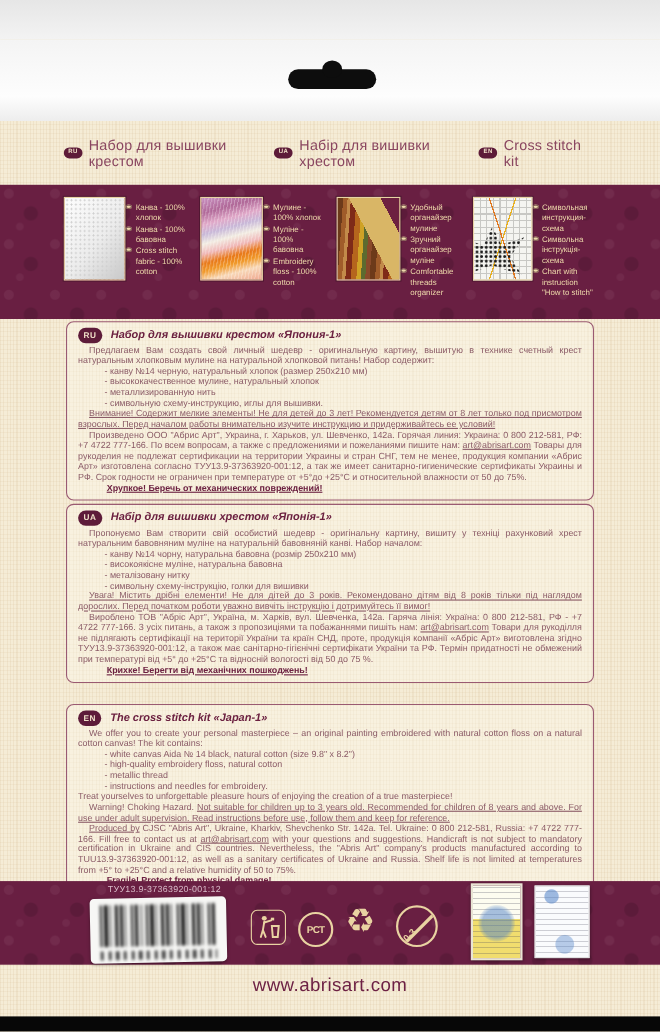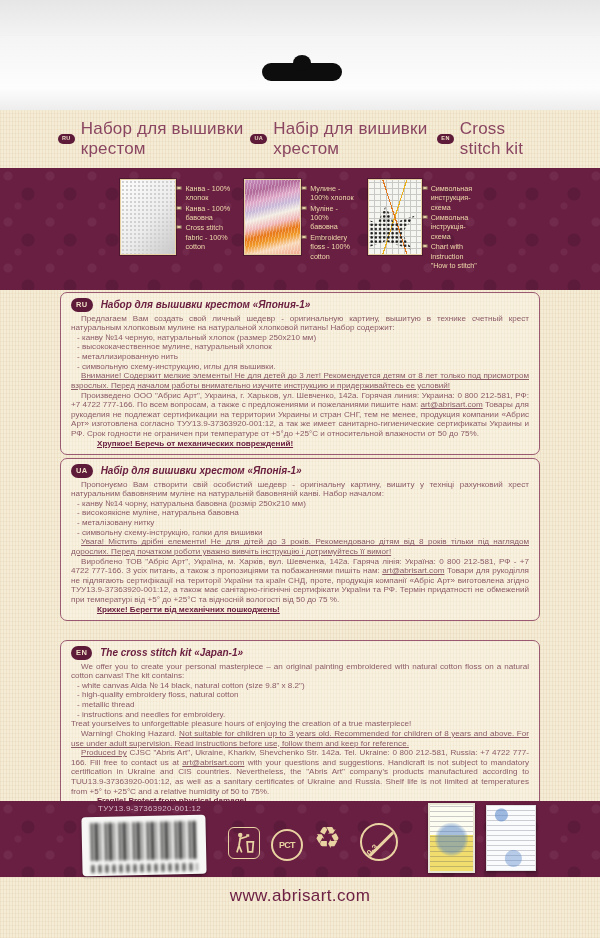--- a/index.html
+++ b/index.html
@@ -21,21 +21,21 @@
   .package{position:absolute;top:110px;left:0;width:600px;height:828px;
            background:
              repeating-linear-gradient(90deg,rgba(201,168,122,.14) 0 1px,transparent 1px 3px),
              repeating-linear-gradient(0deg,rgba(201,168,122,.10) 0 1px,transparent 1px 4px),
              #f5ecd6;}
 
   
   .lang-band{height:58px;display:flex;align-items:center;justify-content:space-between;
              padding:0 60px 0 58px;box-sizing:border-box;}
   .lang-item{display:flex;align-items:center;gap:6px;}
-  .lang-label{font-size:17px;color:#8a4660;letter-spacing:.2px;}
+  .lang-label{font-size:13px;color:#8a4660;letter-spacing:.2px;}
   .pill{display:inline-block;background:#5d1b39;color:#f0e0c8;border-radius:8px;
         font-size:5.5px;font-weight:bold;padding:2px 4px;line-height:1;letter-spacing:.4px;}
 
   
   .maroon{background-color:#691f42;
           background-image:
             radial-gradient(circle at 8px 8px, rgba(255,230,240,.06) 4px, transparent 5px),
             radial-gradient(circle at 28px 26px, rgba(0,0,0,.12) 6px, transparent 7px),
             radial-gradient(circle at 18px 38px, rgba(255,230,240,.05) 3px, transparent 4px);
           background-size:42px 46px;}
@@ -76,21 +76,21 @@
             padding:5px 10px 6px 10px;box-sizing:border-box;background:rgba(255,252,242,.35);}
   .box-ru{top:2px;}
   .box-ua{top:168px;}
   .box-en{top:350px;}
   .box-head{display:flex;align-items:center;gap:8px;margin-bottom:2px;}
   .pill-big{display:inline-block;background:#5d1b39;color:#f0e0c8;border-radius:9px;
             font-size:7.5px;font-weight:bold;padding:3px 5px;line-height:1;letter-spacing:.4px;}
   .box-title{font-size:10px;font-weight:bold;color:#6b2040;font-style:italic;}
   .sec-body{font-size:8.1px;line-height:1.19;color:#8a5a66;text-align:justify;}
   .para{text-indent:10px;}
-  .bullet-line{margin-left:6px;text-align:left;}
+  .bullet-line{margin-left:24px;text-align:left;}
   .warn{text-decoration:underline;}
   .warn-para{text-indent:10px;}
   .email{text-decoration:underline;}
   .fragile{font-weight:bold;text-decoration:underline;color:#6b2040;text-indent:26px;}
   .produced-label{text-decoration:underline;}
 
   
   .bottom-band{position:relative;height:76px;}
   .tu-code{position:absolute;left:98px;top:3px;font-size:8px;color:#d9bcc9;letter-spacing:.3px;}
   .barcode{position:absolute;left:82px;top:15px;width:124px;height:59px;background:#f7f7f5;
@@ -124,21 +124,21 @@
        border:2px solid #e8e4d4;box-sizing:border-box;}
   .cert-ru{left:486px;top:4px;width:50px;height:66px;
        background:
          radial-gradient(circle at 30% 14%,rgba(80,130,200,.55) 6px,transparent 7px),
          radial-gradient(circle at 55% 82%,rgba(80,130,200,.4) 8px,transparent 9px),
          repeating-linear-gradient(0deg,transparent 0 4px,rgba(70,70,90,.25) 4px 5px),
          #fafbfd;
        border:1px solid #e0e0e0;box-sizing:border-box;}
 
   
-  .footer{height:62px;text-align:center;padding-top:9px;box-sizing:border-box;}
+  .footer{height:47px;text-align:center;padding-top:9px;box-sizing:border-box;}
   .site{font-size:17px;color:#6d2144;letter-spacing:.4px;}
   .black-strip{height:14px;background:#070707;}
 </style>
 </head>
 <body>
 
 <div class="shot">
 
   <div class="bg-top"></div>
 
@@ -194,20 +194,37 @@
               <span class="bullet-oval"></span>
               <span>Муліне - 100% бавовна</span>
             </div>
           <div class="caption-line">
               <span class="bullet-oval"></span>
               <span>Embroidery floss - 100% cotton</span>
             </div>
         </div>
       </div>
 
+      <div class="feature">
+        <div class="photo photo-threads-organizer"></div>
+        <div class="captions">
+          <div class="caption-line">
+              <span class="bullet-oval"></span>
+              <span>Удобный органайзер мулине</span>
+            </div>
+          <div class="caption-line">
+              <span class="bullet-oval"></span>
+              <span>Зручний органайзер муліне</span>
+            </div>
+          <div class="caption-line">
+              <span class="bullet-oval"></span>
+              <span>Comfortable threads organizer</span>
+            </div>
+        </div>
+      </div>
 
       <div class="feature">
         <div class="photo photo-symbol-chart"></div>
         <div class="captions">
           <div class="caption-line">
               <span class="bullet-oval"></span>
               <span>Символьная инструкция-схема</span>
             </div>
           <div class="caption-line">
               <span class="bullet-oval"></span>

